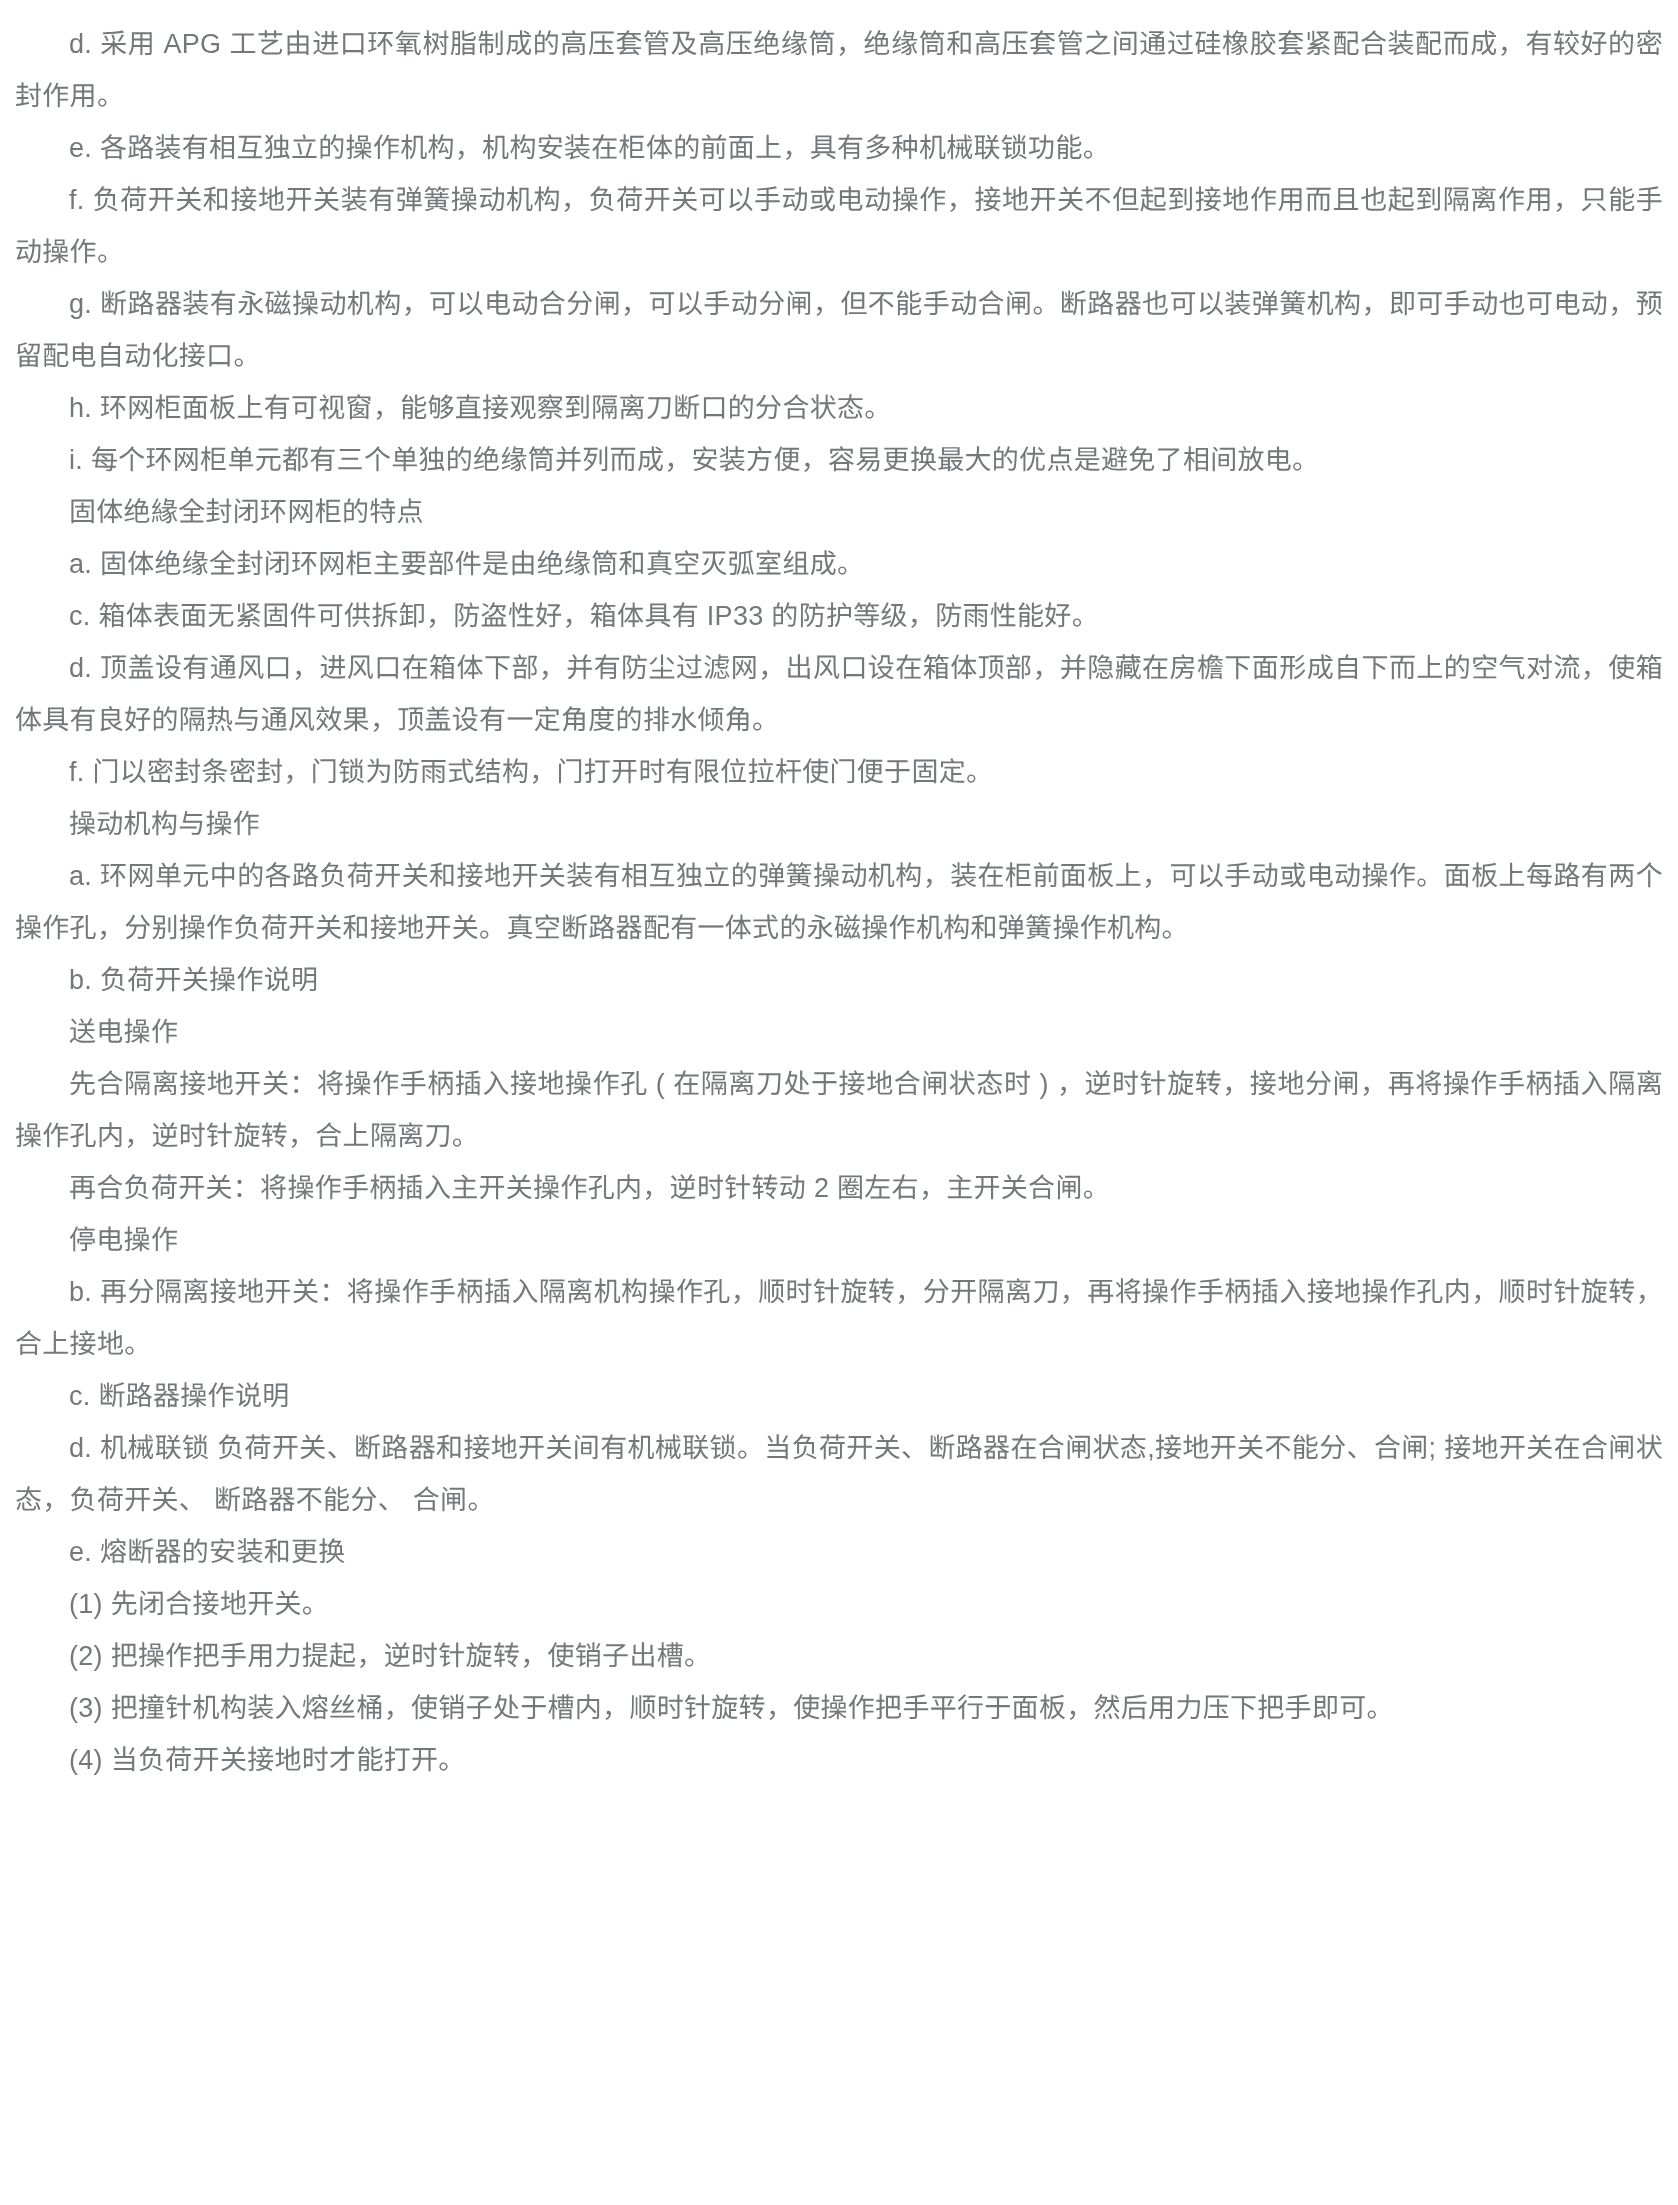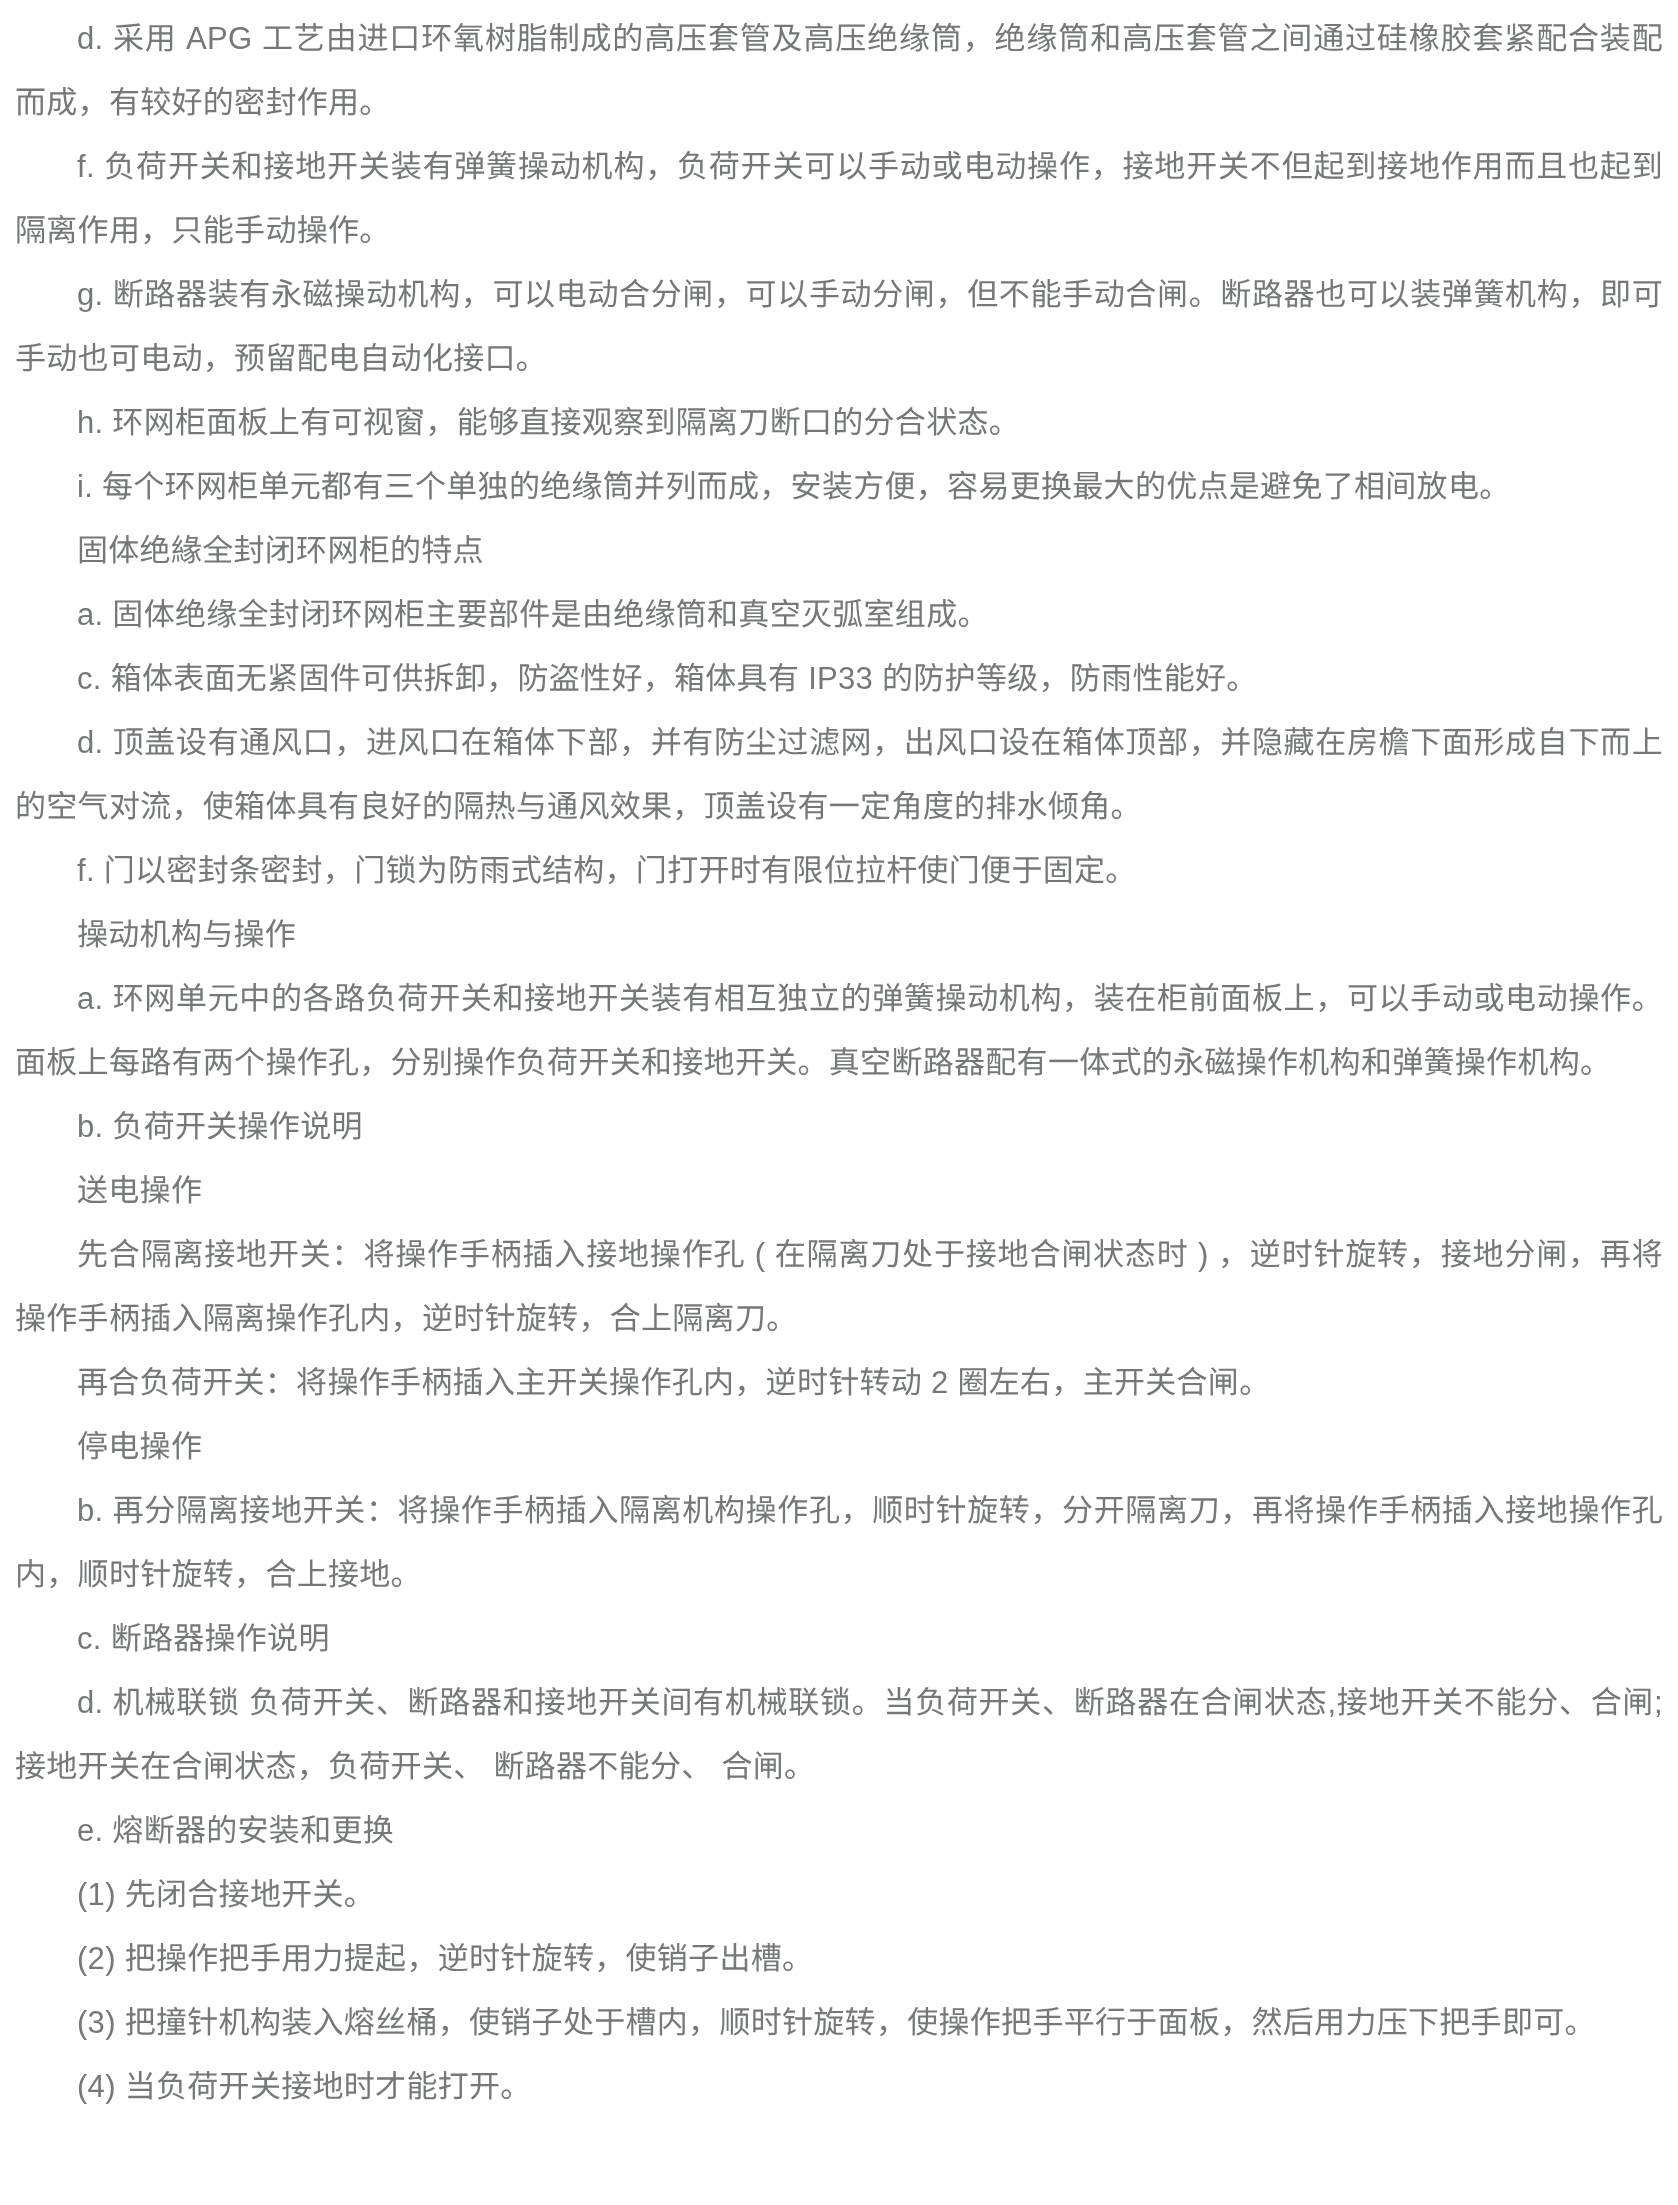--- a/index.html
+++ b/index.html
@@ -14,40 +14,41 @@
     font-family: "Liberation Sans", sans-serif;
   }
   .page {
     box-sizing: border-box;
     width: 1678px;
     height: 2206px;
     background: #ffffff;
   }
   .doc-body {
     box-sizing: border-box;
-    padding: 7px 15px 0 15px;
-    font-size: 31px;
-    line-height: 64px;
+    padding: 18px 15px 0 15px;
+    font-size: 27px;
+    line-height: 52px;
     color: #75787a;
     text-align: justify;
     letter-spacing: 0.3px;
   }
   .doc-body p {
     margin: 0;
     padding: 0;
     text-indent: 2em;
     word-break: break-all;
   }
 </style>
 </head>
 <body>
 
 <div class="page">
   <div class="doc-body" id="doc-body" style="color: rgb(117, 120, 122);">
       <p>d. 采用 APG 工艺由进口环氧树脂制成的高压套管及高压绝缘筒，绝缘筒和高压套管之间通过硅橡胶套紧配合装配而成，有较好的密封作用。</p>
+      <p>e. 各路装有相互独立的操作机构，机构安装在柜体的前面上，具有多种机械联锁功能。</p>
       <p>f. 负荷开关和接地开关装有弹簧操动机构，负荷开关可以手动或电动操作，接地开关不但起到接地作用而且也起到隔离作用，只能手动操作。</p>
       <p>g. 断路器装有永磁操动机构，可以电动合分闸，可以手动分闸，但不能手动合闸。断路器也可以装弹簧机构，即可手动也可电动，预留配电自动化接口。</p>
       <p>h. 环网柜面板上有可视窗，能够直接观察到隔离刀断口的分合状态。</p>
       <p>i. 每个环网柜单元都有三个单独的绝缘筒并列而成，安装方便，容易更换最大的优点是避免了相间放电。</p>
       <p>固体绝緣全封闭环网柜的特点</p>
       <p>a. 固体绝缘全封闭环网柜主要部件是由绝缘筒和真空灭弧室组成。</p>
       <p>c. 箱体表面无紧固件可供拆卸，防盗性好，箱体具有 IP33 的防护等级，防雨性能好。</p>
       <p>d. 顶盖设有通风口，进风口在箱体下部，并有防尘过滤网，出风口设在箱体顶部，并隐藏在房檐下面形成自下而上的空气对流，使箱体具有良好的隔热与通风效果，顶盖设有一定角度的排水倾角。</p>
       <p>f. 门以密封条密封，门锁为防雨式结构，门打开时有限位拉杆使门便于固定。</p>
       <p>操动机构与操作</p>

